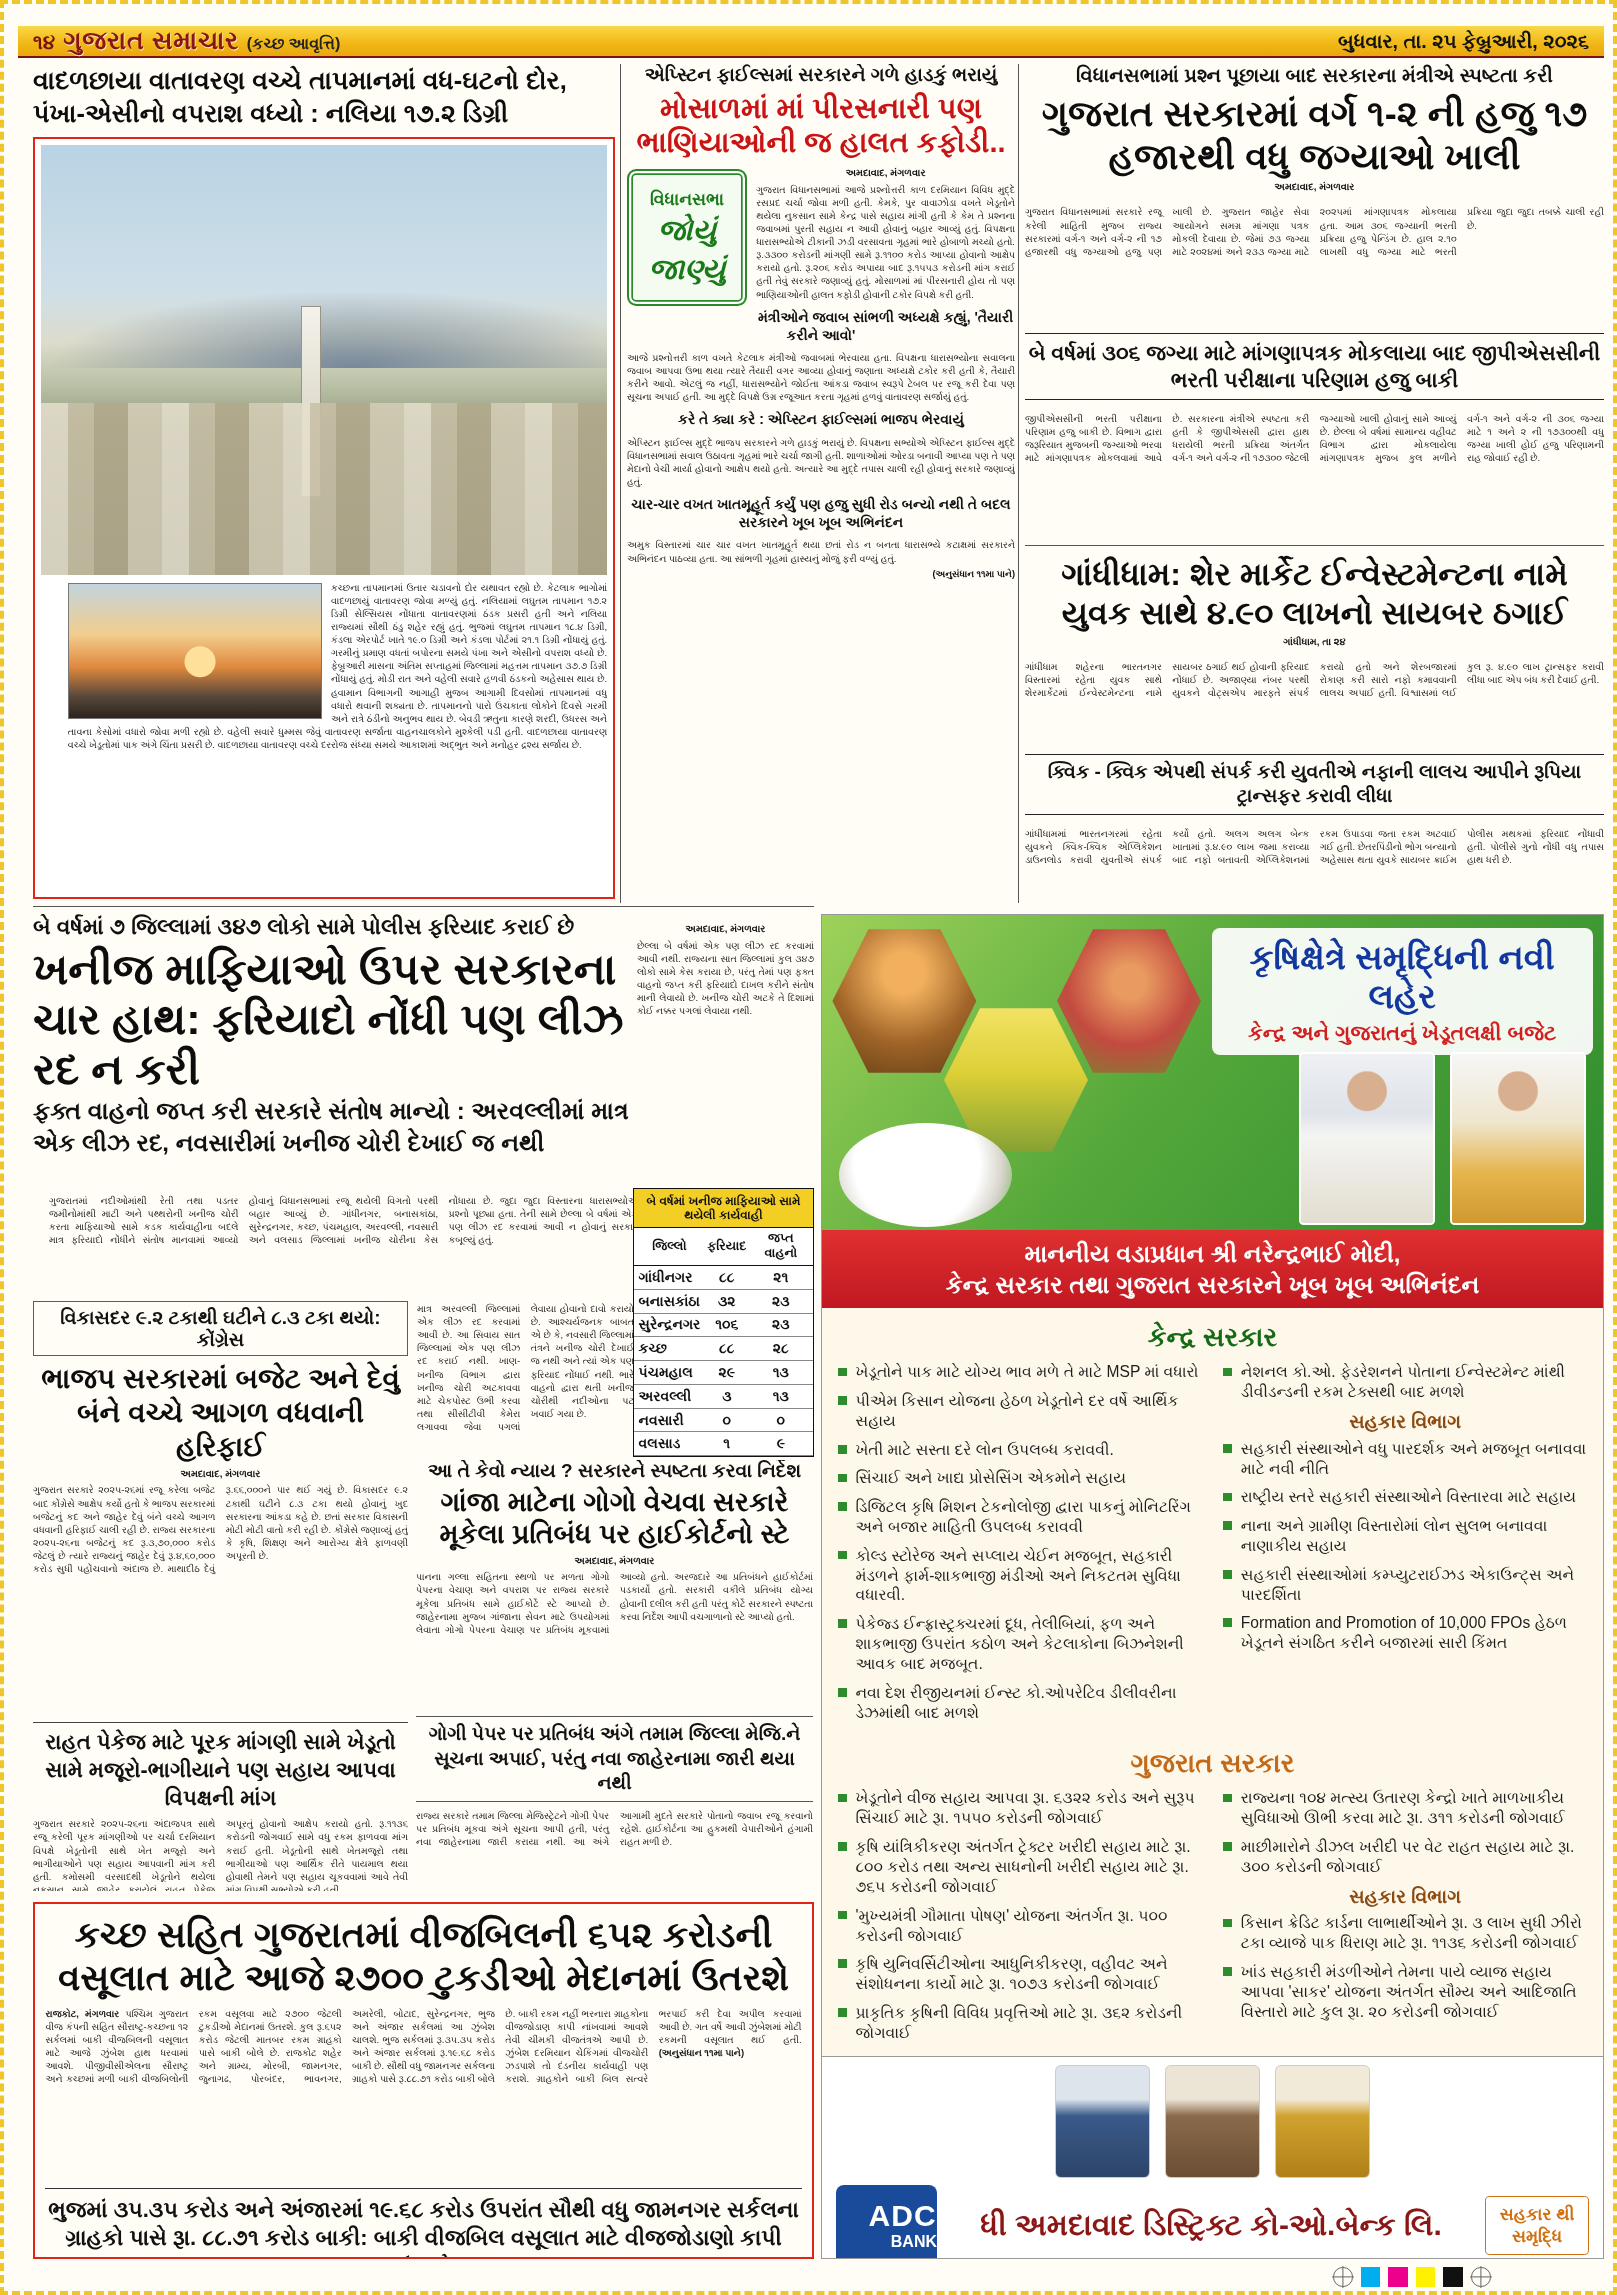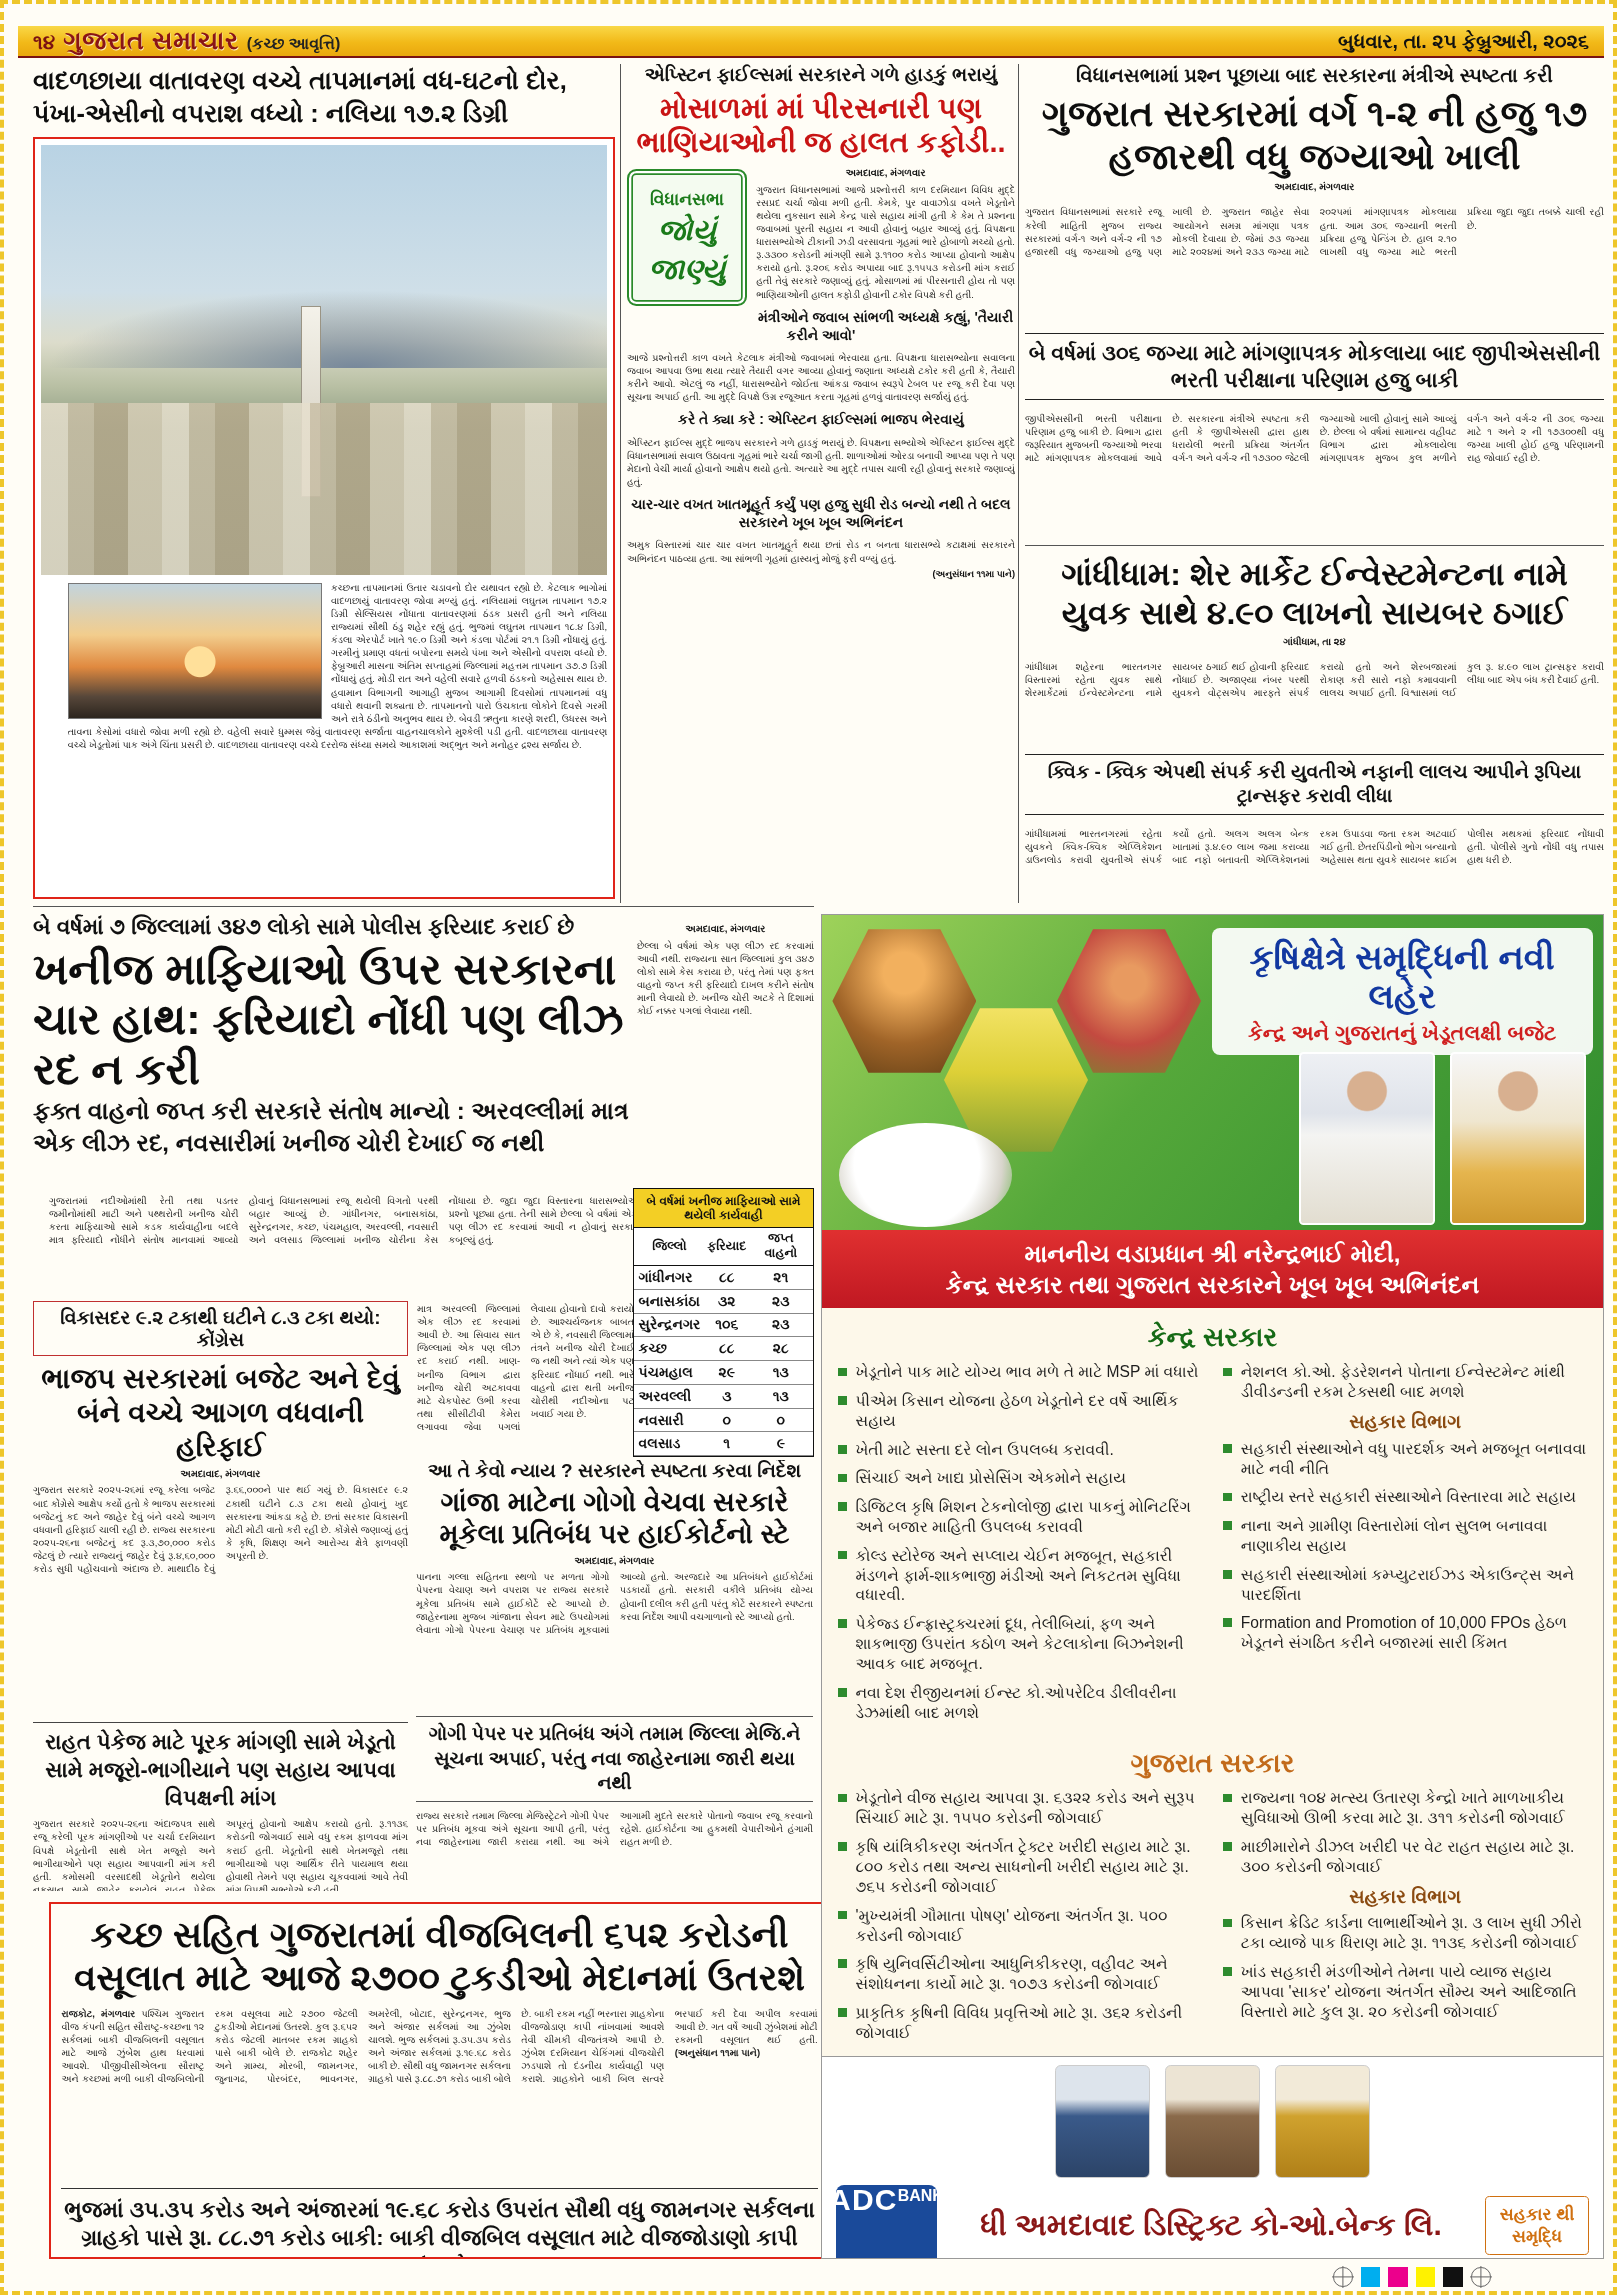--- a/index.html
+++ b/index.html
@@ -137,21 +137,21 @@
   .blt { position:relative; padding-left:18.5px; font-size:15.6px; line-height:1.28; margin-bottom:8.7px; color:#1d1d1d; }
   .blt::before { content:""; position:absolute; left:1.2px; top:5.2px; width:8.7px; height:8.7px; background:#2e8b2e; }
   .ad-bank { background:#fff; border-top:1.7px solid #999; padding:8px 14px 5.8px; }
   .bank-photos { display:flex; justify-content:center; gap:15px; margin-bottom:7px; }
   .bphoto { width:95px; height:113px; border-radius:5.8px; border:1.7px solid #ccc; }
   .bp1 { background:linear-gradient(180deg,#dde4ec 0 30%,#3a5a8a 45%,#2c4468 100%); }
   .bp2 { background:linear-gradient(180deg,#ece4d4 0 30%,#8a6a4a 45%,#6a4e34 100%); }
   .bp3 { background:linear-gradient(180deg,#f2ead8 0 30%,#d0a22e 45%,#b08018 100%); }
   .bank-mid { display:flex; align-items:center; gap:15px; }
   .adc-logo { width:101px; height:81px; background:#1a4a9a; border-radius:8px; color:#fff;
-    display:flex; flex-direction:row; align-items:flex-start; justify-content:center; line-height:1; }
+    display:flex; flex-direction:column; align-items:flex-end; justify-content:center; line-height:1; }
   .adc-logo .l1 { font-size:30px; font-weight:bold; letter-spacing:1.2px; }
   .adc-logo .l2 { font-size:16px; font-weight:bold; margin-top:3.5px; }
   .bank-name { flex:1; text-align:center; font-size:30px; font-weight:bold; color:#8a1616; line-height:1.2; }
   .bank-tag { border:1.7px solid #d07010; color:#d07010; font-weight:bold; font-size:17.3px; text-align:center;
     padding:5.8px 9.2px; border-radius:4.6px; width:104px; line-height:1.3; }
 
   
   .regmarks { display:flex; align-items:center; gap:8px; }
   .regsq { width:19.6px; height:19.6px; }
   .regc { width:19.6px; height:19.6px; border:1.7px solid #666; border-radius:50%; position:relative; }
@@ -331,21 +331,21 @@
     <div class="cols2 clip" style="height:139px;">
       <p class="body-text">પાનના ગલ્લા સહિતના સ્થળો પર મળતા ગોગો પેપરના વેચાણ અને વપરાશ પર રાજ્ય સરકારે મૂકેલા પ્રતિબંધ સામે હાઈકોર્ટે સ્ટે આપ્યો છે. જાહેરનામા મુજબ ગાંજાના સેવન માટે ઉપયોગમાં લેવાતા ગોગો પેપરના વેચાણ પર પ્રતિબંધ મૂકવામાં આવ્યો હતો. અરજદારે આ પ્રતિબંધને હાઈકોર્ટમાં પડકાર્યો હતો. સરકારી વકીલે પ્રતિબંધ યોગ્ય હોવાની દલીલ કરી હતી પરંતુ કોર્ટે સરકારને સ્પષ્ટતા કરવા નિર્દેશ આપી વચગાળાનો સ્ટે આપ્યો હતો.</p>
     </div>
     <div class="gj-subhead">ગોગી પેપર પર પ્રતિબંધ અંગે તમામ જિલ્લા મેજિ.ને સૂચના અપાઈ, પરંતુ નવા જાહેરનામા જારી થયા નથી</div>
     <div class="cols2 clip" style="height:87px;">
       <p class="body-text">રાજ્ય સરકારે તમામ જિલ્લા મેજિસ્ટ્રેટને ગોગી પેપર પર પ્રતિબંધ મૂકવા અંગે સૂચના આપી હતી, પરંતુ નવા જાહેરનામા જારી કરાયા નથી. આ અંગે આગામી મુદતે સરકારે પોતાનો જવાબ રજૂ કરવાનો રહેશે. હાઈકોર્ટના આ હુકમથી વેપારીઓને હંગામી રાહત મળી છે.</p>
     </div>
 
   </section>
 
-  <section class="abs power-box clip" style="left:29px; top:1898px; width:781px; height:357px;margin-left:16px;">
+  <section class="abs power-box clip" style="left:29px; top:1898px; width:781px; height:357px;">
     <h2 class="headline power-headline">કચ્છ સહિત ગુજરાતમાં વીજબિલની ૬૫૨ કરોડની વસૂલાત માટે આજે ૨૭૦૦ ટુકડીઓ મેદાનમાં ઉતરશે</h2>
     <div class="cols5 clip" style="height:173px; margin-top:7px;">
       <p class="body-text">
         <span class="dl-inline">રાજકોટ, મંગળવાર</span>
         <span>પશ્ચિમ ગુજરાત વીજ કંપની સહિત સૌરાષ્ટ્ર-કચ્છના ૧૨ સર્કલમાં બાકી વીજબિલની વસૂલાત માટે આજે ઝુંબેશ હાથ ધરવામાં આવશે. પીજીવીસીએલના સૌરાષ્ટ્ર અને કચ્છમાં મળી બાકી વીજબિલોની રકમ વસૂલવા માટે ૨૭૦૦ જેટલી ટુકડીઓ મેદાનમાં ઉતરશે. કુલ રૂ.૬૫૨ કરોડ જેટલી માતબર રકમ ગ્રાહકો પાસે બાકી બોલે છે. રાજકોટ શહેર અને ગ્રામ્ય, મોરબી, જામનગર, જુનાગઢ, પોરબંદર, ભાવનગર, અમરેલી, બોટાદ, સુરેન્દ્રનગર, ભુજ અને અંજાર સર્કલમાં આ ઝુંબેશ ચાલશે. ભુજ સર્કલમાં રૂ.૩૫.૩૫ કરોડ અને અંજાર સર્કલમાં રૂ.૧૯.૬૮ કરોડ બાકી છે. સૌથી વધુ જામનગર સર્કલના ગ્રાહકો પાસે રૂ.૮૮.૭૧ કરોડ બાકી બોલે છે. બાકી રકમ નહીં ભરનારા ગ્રાહકોના વીજજોડાણ કાપી નાંખવામાં આવશે તેવી ચીમકી વીજતંત્રએ આપી છે. ઝુંબેશ દરમિયાન ચેકિંગમાં વીજચોરી ઝડપાશે તો દંડનીય કાર્યવાહી પણ કરાશે. ગ્રાહકોને બાકી બિલ સત્વરે ભરપાઈ કરી દેવા અપીલ કરવામાં આવી છે. ગત વર્ષે આવી ઝુંબેશમાં મોટી રકમની વસૂલાત થઈ હતી.</span>
         <span class="dl-inline">(અનુસંધાન ૧૧મા પાને)</span>
       </p>
     </div>
     <div class="power-subhead">ભુજમાં ૩૫.૩૫ કરોડ અને અંજારમાં ૧૯.૬૮ કરોડ ઉપરાંત સૌથી વધુ જામનગર સર્કલના ગ્રાહકો પાસે રૂા. ૮૮.૭૧ કરોડ બાકી: બાકી વીજબિલ વસૂલાત માટે વીજજોડાણો કાપી નંખાશે</div>
   </section>

